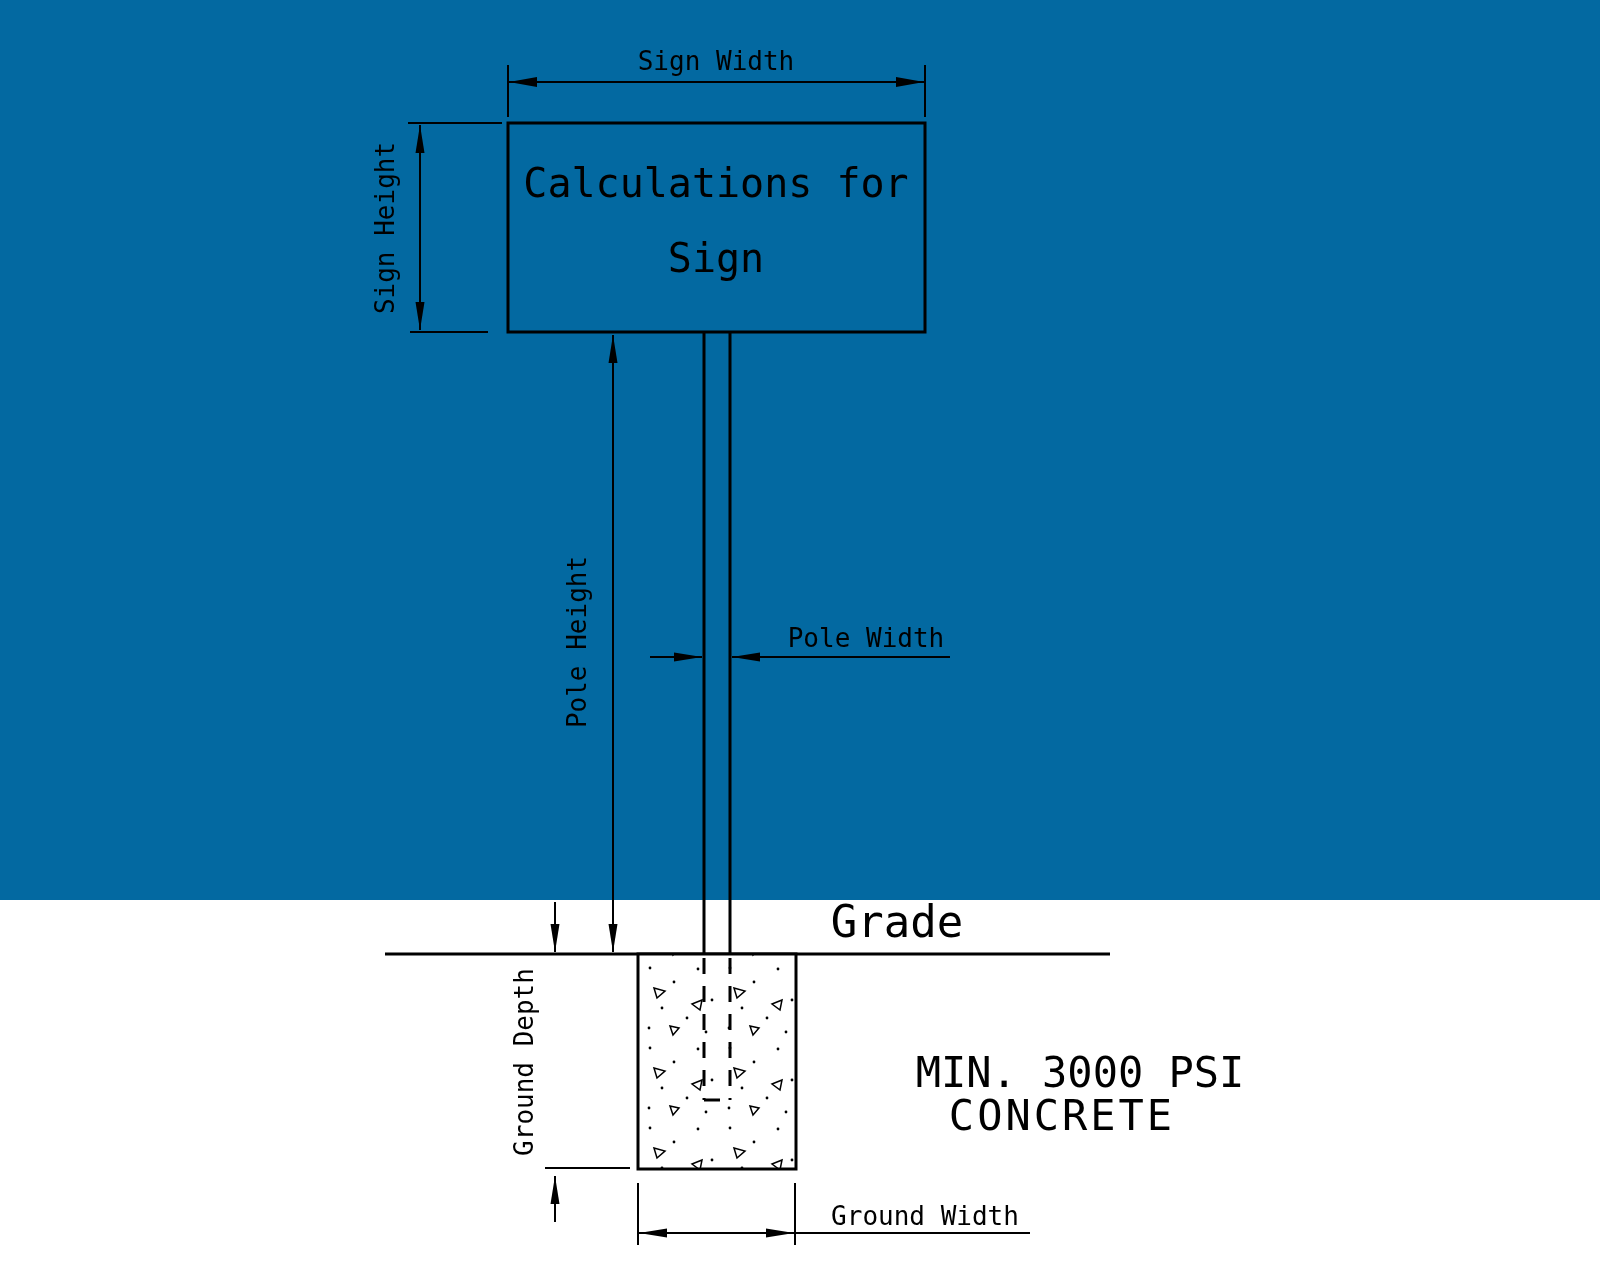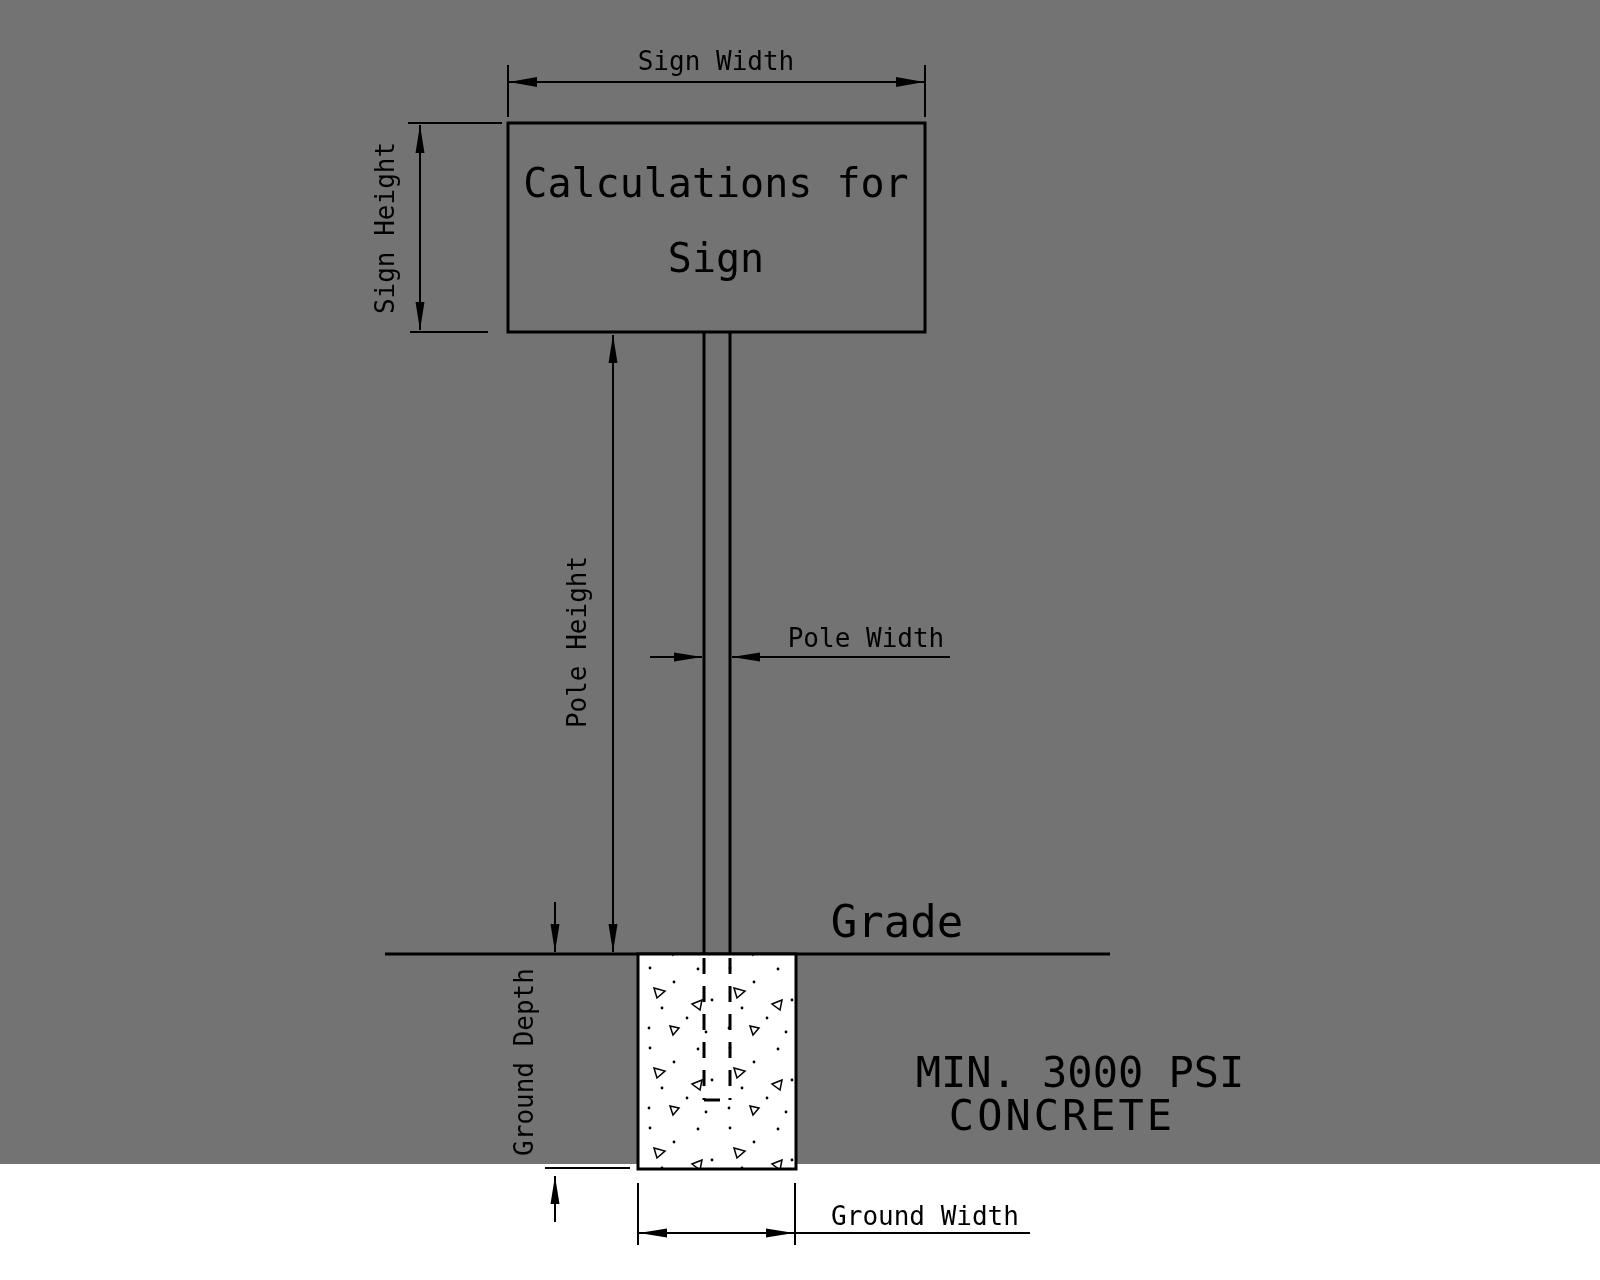--- a/index.html
+++ b/index.html
@@ -6,22 +6,22 @@
     margin: 0;
     padding: 0;
     background: #ffffff;
     width: 1600px;
     height: 1280px;
     overflow: hidden;
   }
   .diagram-stage {
     position: relative;
     width: 1600px;
-    height: 1164px;
-    background: #737373;
+    height: 900px;
+    background: #0369a1;
   }
   svg {
     display: block;
     font-family: "DejaVu Sans Mono", "Liberation Mono", monospace;
   }
   .cad-text {
     fill: #000000;
     stroke: none;
   }
   .dim-label { font-size: 26px; }

